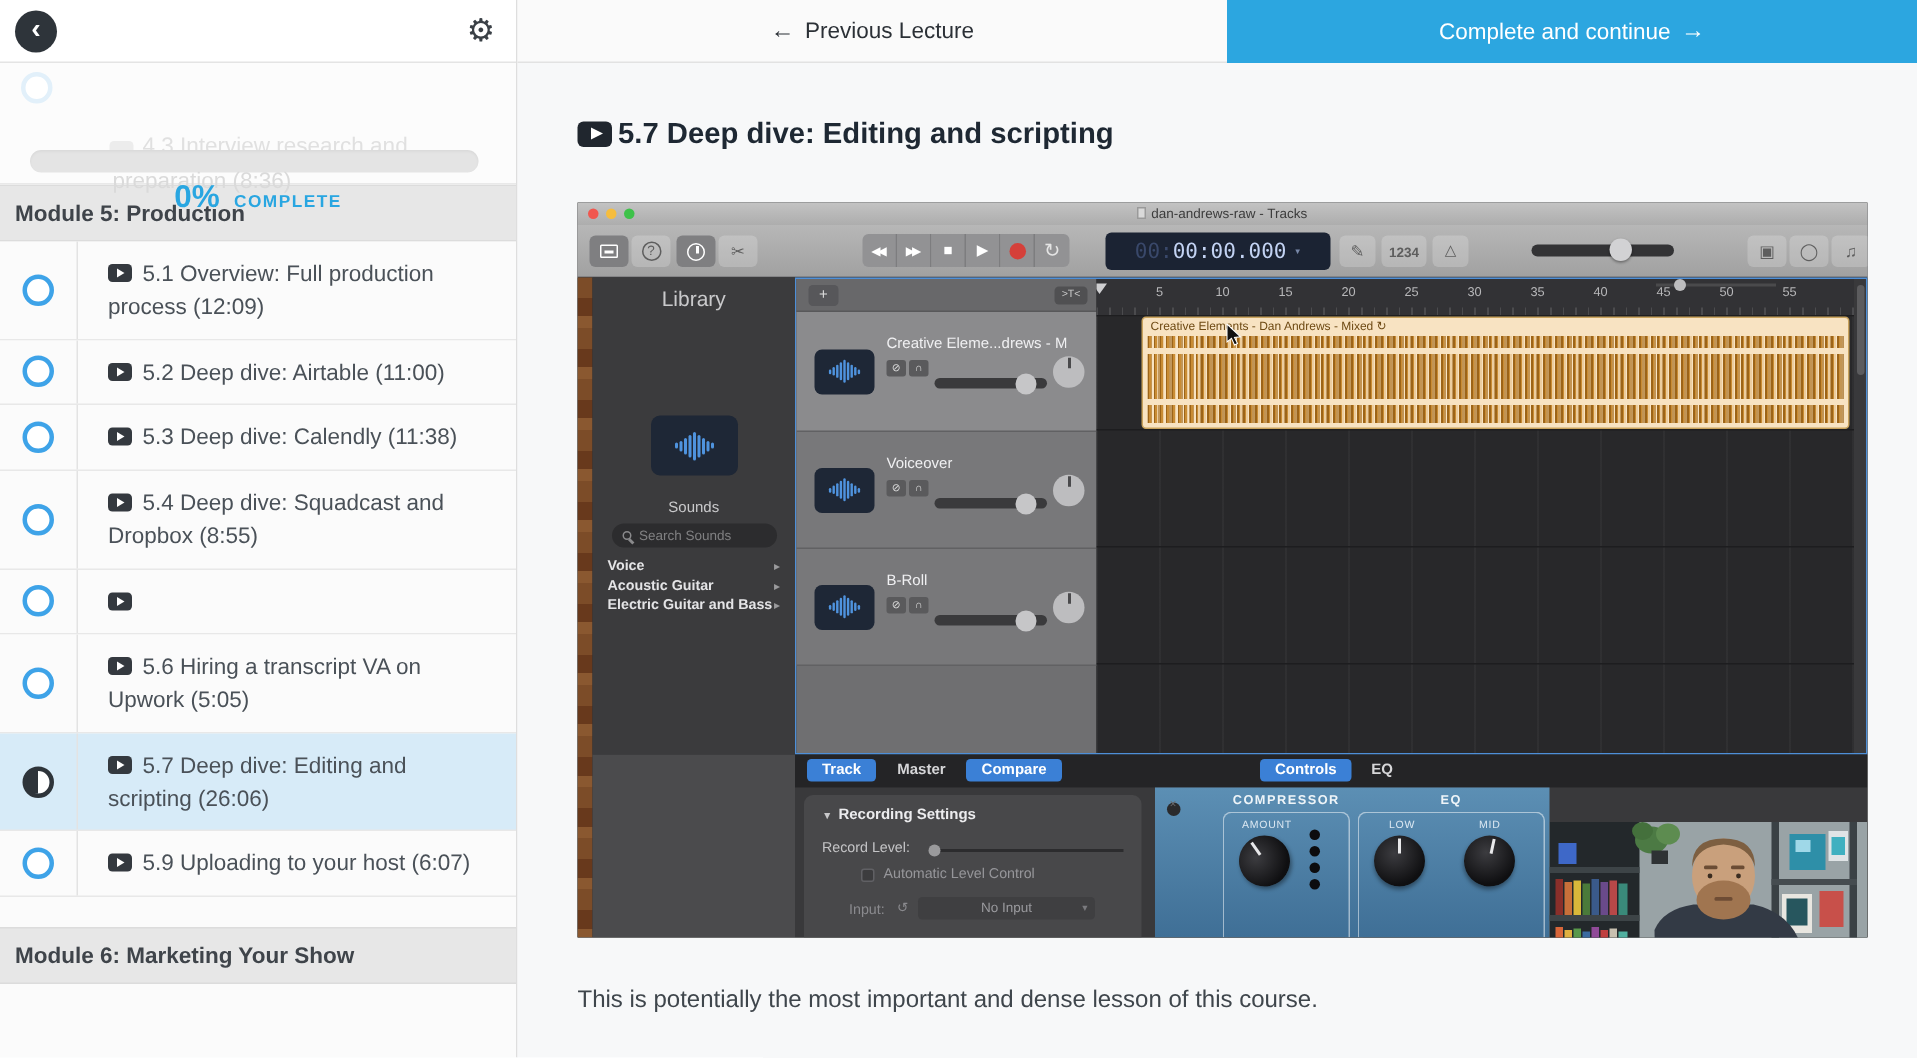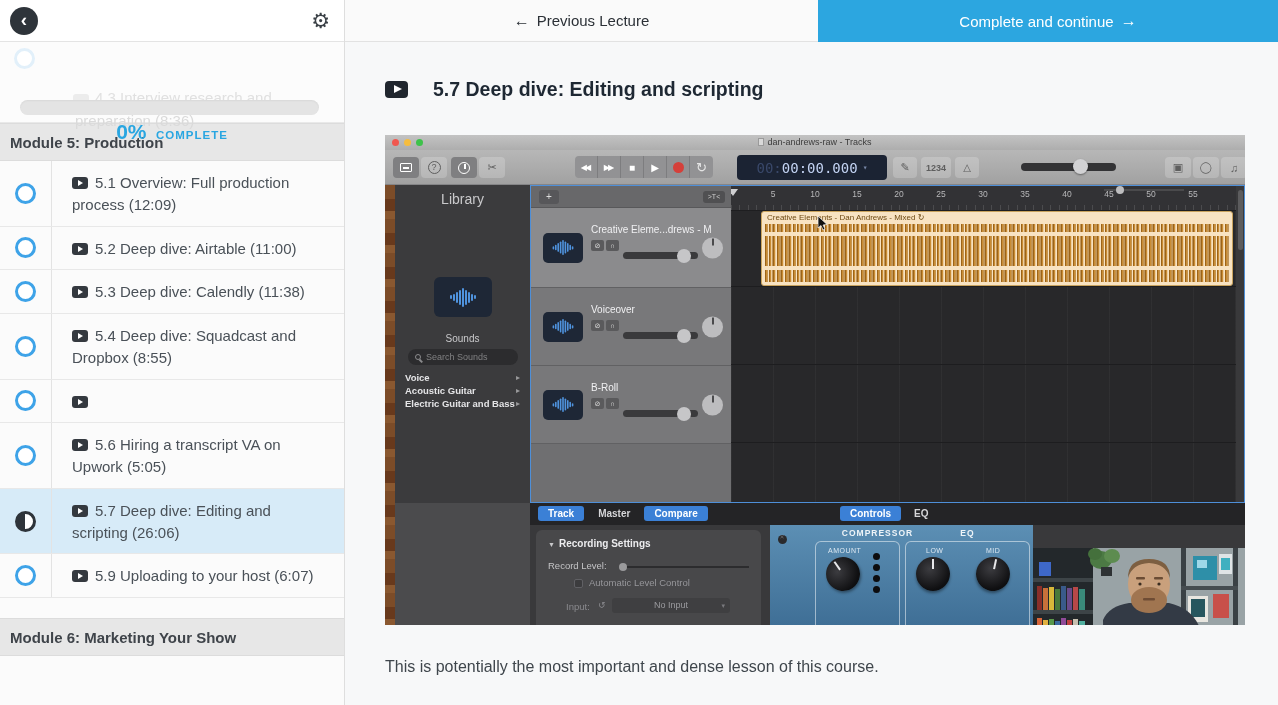--- a/index.html
+++ b/index.html
@@ -42,21 +42,21 @@
 
   
   #main { position:absolute; left:345px; top:0; right:0; bottom:0; }
   .topbar { display:flex; height:42px; }
   .prev-btn { flex:1; background:#fafafa; border-bottom:1px solid #e2e2e2; display:flex; align-items:center;
     justify-content:center; gap:7px; font-size:15px; color:#2b3036; cursor:pointer; }
   .arrow { font-weight:700; font-size:16px; }
   .complete-btn { width:460px; background:#2ca6e0; color:#fff; display:flex; align-items:center;
     justify-content:center; gap:7px; font-size:15px; cursor:pointer; }
   .content { position:absolute; left:0; right:0; top:42px; bottom:0; background:#f7f8f9; }
-  .lecture-title-row { position:absolute; left:40px; top:36px; display:flex; align-items:center; gap:25px; }
+  .lecture-title-row { position:absolute; left:40px; top:36px; display:flex; align-items:center; gap:4px; }
   .play-ic-lg { width:23px; height:17px; background:#20262e; border-radius:4px; position:relative; }
   .play-ic-lg::after { content:''; position:absolute; left:9px; top:4px; border-left:8px solid #fff;
     border-top:4.5px solid transparent; border-bottom:4.5px solid transparent; }
   .lecture-title { font-size:19.5px; font-weight:700; color:#1e2833; }
   .caption { position:absolute; left:40px; top:616px; font-size:16px; color:#3f464c; }
 
   
   .video { position:absolute; left:40px; top:93px; width:860px; height:490px; background:#29292b; overflow:hidden; cursor:pointer; }
   .gb-titlebar { position:absolute; left:0; top:0; right:0; height:15px;
     background:linear-gradient(#c3c3c3,#adadad); }
@@ -186,21 +186,21 @@
   .rec-input-label { position:absolute; left:30px; top:71px; font-size:9.5px; color:#8a8a8e; }
   .rec-loop { position:absolute; left:62px; top:70px; font-size:9px; color:#8a8a8e; }
   .rec-select { position:absolute; left:76px; top:68px; width:118px; height:15px; background:#3f3f41; border-radius:3px;
     font-size:9px; color:#9a9a9e; text-align:center; line-height:15px; }
   .rec-select .chev { position:absolute; right:5px; top:0; font-size:7px; color:#7a7a7e; }
   .amp { position:absolute; left:240px; width:263px; top:0; bottom:0;
     background:linear-gradient(#5c8fb4,#3f6f96); }
   .screw { position:absolute; left:8px; top:10px; width:9px; height:9px; border-radius:50%; background:#2a2a2c; }
   .screw::after { content:'✕'; position:absolute; left:1.5px; top:-2.5px; font-size:6px; color:#6a6a6c; }
   .amp-title { position:absolute; top:3px; font-size:8.5px; font-weight:700; letter-spacing:1px; color:#eef4f8; text-align:center; }
-  .t-comp { left:45px; width:85px;margin-left:20px; } .t-eq { left:135px; width:125px; }
+  .t-comp { left:45px; width:85px; } .t-eq { left:135px; width:125px; }
   .amp-sec { position:absolute; top:16px; bottom:0; border:1px solid rgba(255,255,255,.5); border-bottom:none;
     border-radius:6px 6px 0 0; }
   .sec-comp { left:45px; width:85px; } .sec-eq { left:135px; width:125px; }
   .amp-lbl { position:absolute; font-size:7px; letter-spacing:.5px; color:#dce8f2; }
   .knob { position:absolute; width:34px; height:34px; border-radius:50%;
     background:radial-gradient(circle at 40% 35%, #3c3c40, #0f0f11 70%); box-shadow:0 2px 3px rgba(0,0,0,.4); }
   .knob::after { content:''; position:absolute; left:50%; top:2px; width:2px; height:10px; background:#e8e8ea;
     transform:translateX(-50%); }
   .leds { position:absolute; left:103px; top:28px; display:flex; flex-direction:column; gap:4px; }
   .leds span { width:7px; height:7px; border-radius:50%; background:#0c0c0e; }

